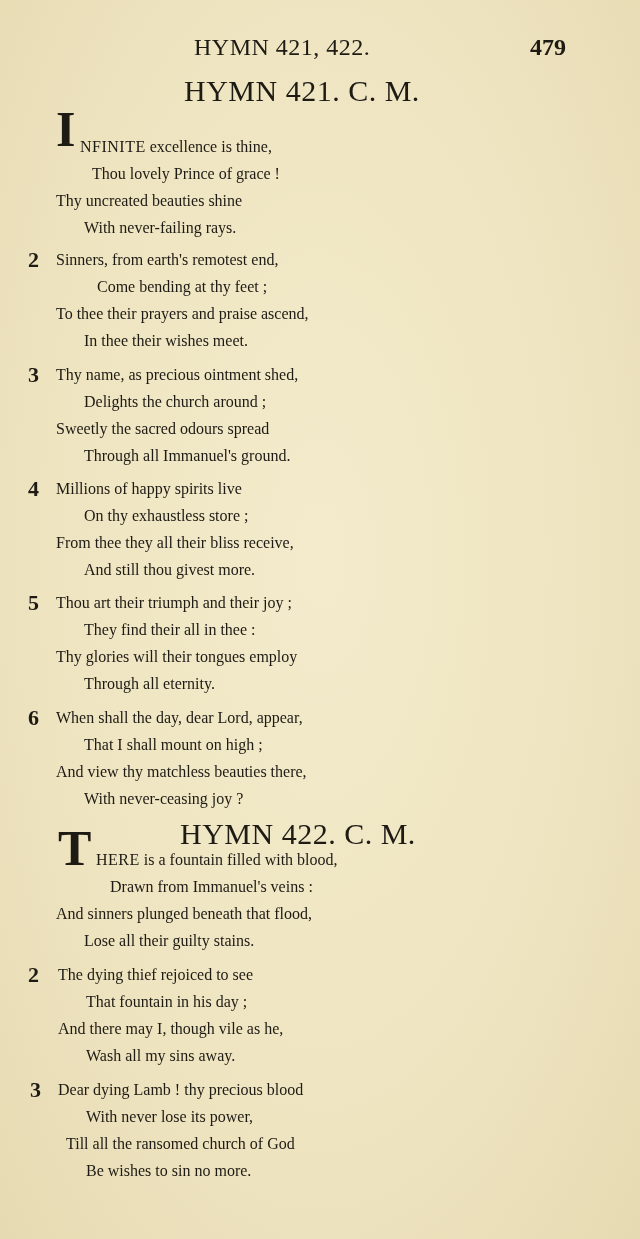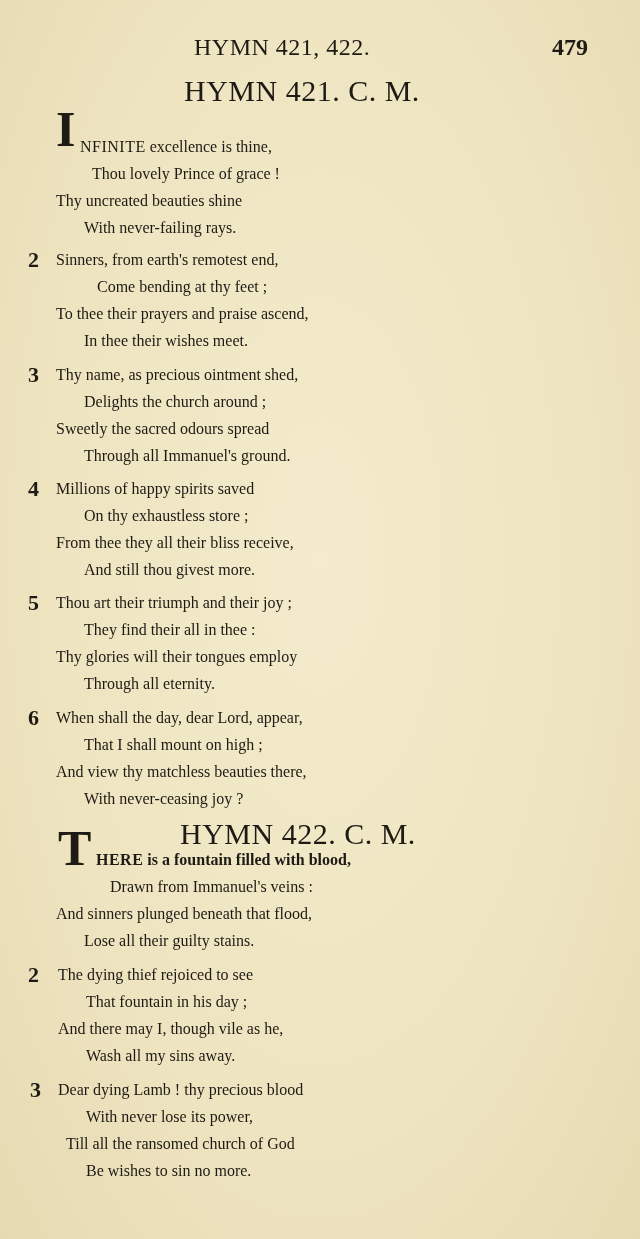--- a/index.html
+++ b/index.html
@@ -12,21 +12,21 @@
     position: relative;
   }
   .page { position: absolute; left: 0; top: 0; width: 640px; height: 939px; padding-left: 24px; }
   .running-head {
     position: absolute; top: 34px; left: 0; width: 640px; height: 30px;
   }
   .running-title {
     position: absolute; left: 194px; top: 0; font-size: 24px; letter-spacing: 0.5px;
   }
   .page-number {
-    position: absolute; left: 530px; top: 0; font-size: 24px; font-weight: bold; margin-left: 22px;
+    position: absolute; left: 530px; top: 0; font-size: 24px; font-weight: bold;
   }
   .hymn-title {
     position: absolute; font-size: 30px; letter-spacing: 0.5px; white-space: nowrap;
   }
   .line {
     position: absolute; font-size: 16px; white-space: nowrap; line-height: 27px;
   }
   .vnum {
     position: absolute; font-size: 22px; font-weight: bold; line-height: 27px;
   }
@@ -67,21 +67,21 @@
     <div>
       <span class="vnum" style="left:28px; top:361px;">3</span>
       <div class="line" style="left:56px; top:361px;">Thy name, as precious ointment shed,</div>
       <div class="line" style="left:84px; top:388px;">Delights the church around ;</div>
       <div class="line" style="left:56px; top:415px;">Sweetly the sacred odours spread</div>
       <div class="line" style="left:84px; top:442px;">Through all Immanuel's ground.</div>
     </div>
 
     <div>
       <span class="vnum" style="left:28px; top:475px;">4</span>
-      <div class="line" style="left:56px; top:475px;">Millions of happy spirits saved</div>
+      <div class="line" style="left:56px; top:475px;">Millions of happy spirits live</div>
       <div class="line" style="left:84px; top:502px;">On thy exhaustless store ;</div>
       <div class="line" style="left:56px; top:529px;">From thee they all their bliss receive,</div>
       <div class="line" style="left:84px; top:556px;">And still thou givest more.</div>
     </div>
 
     <div>
       <span class="vnum" style="left:28px; top:589px;">5</span>
       <div class="line" style="left:56px; top:589px;">Thou art their triumph and their joy ;</div>
       <div class="line" style="left:84px; top:616px;">They find their all in thee :</div>
       <div class="line" style="left:56px; top:643px;">Thy glories will their tongues employ</div>
@@ -95,21 +95,21 @@
       <div class="line" style="left:56px; top:758px;">And view thy matchless beauties there,</div>
       <div class="line" style="left:84px; top:785px;">With never-ceasing joy ?</div>
     </div>
   </div>
 
   <div>
     <div class="hymn-title" style="left:180px; top:817px;">HYMN 422.  C. M.</div>
 
     <div>
       <span class="dropcap" style="left:58px; top:823px;">T</span>
-      <div class="line" style="left:96px; top:846px;font-weight:bold;"><span class="caps">HERE</span><span> is a fountain filled with blood,</span></div>
+      <div class="line" style="left:96px; top:846px;"><span class="caps">HERE</span><span> is a fountain filled with blood,</span></div>
       <div class="line" style="left:110px; top:873px;">Drawn from Immanuel's veins :</div>
       <div class="line" style="left:56px; top:900px;">And sinners plunged beneath that flood,</div>
       <div class="line" style="left:84px; top:927px;">Lose all their guilty stains.</div>
     </div>
 
     <div>
       <span class="vnum" style="left:28px; top:961px;">2</span>
       <div class="line" style="left:58px; top:961px;">The dying thief rejoiced to see</div>
       <div class="line" style="left:86px; top:988px;">That fountain in his day ;</div>
       <div class="line" style="left:58px; top:1015px;">And there may I, though vile as he,</div>

